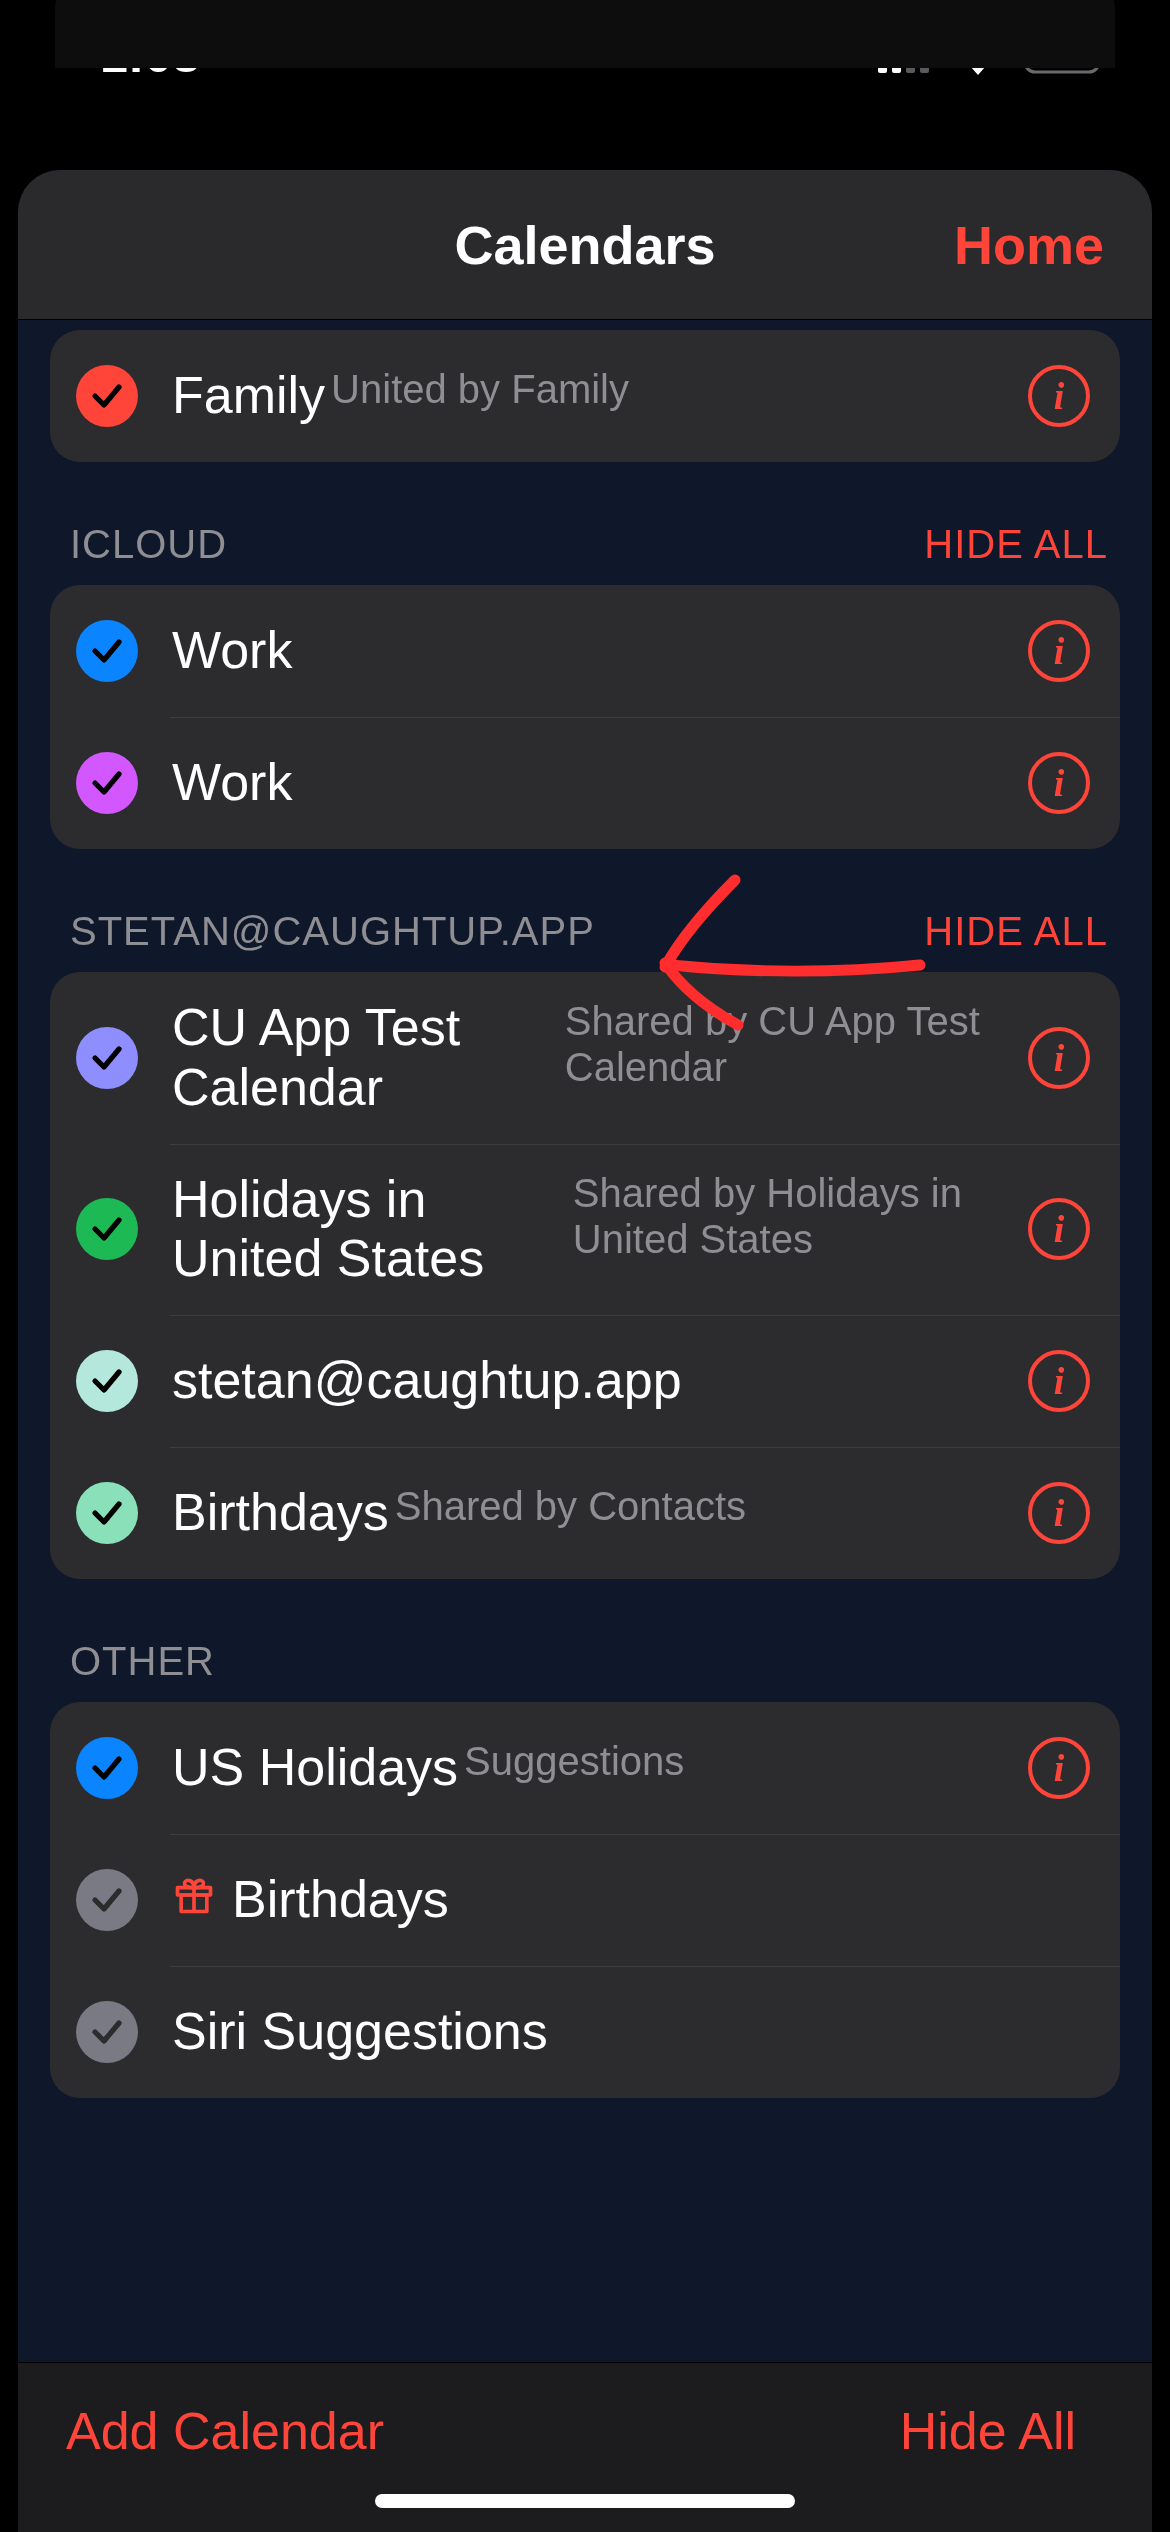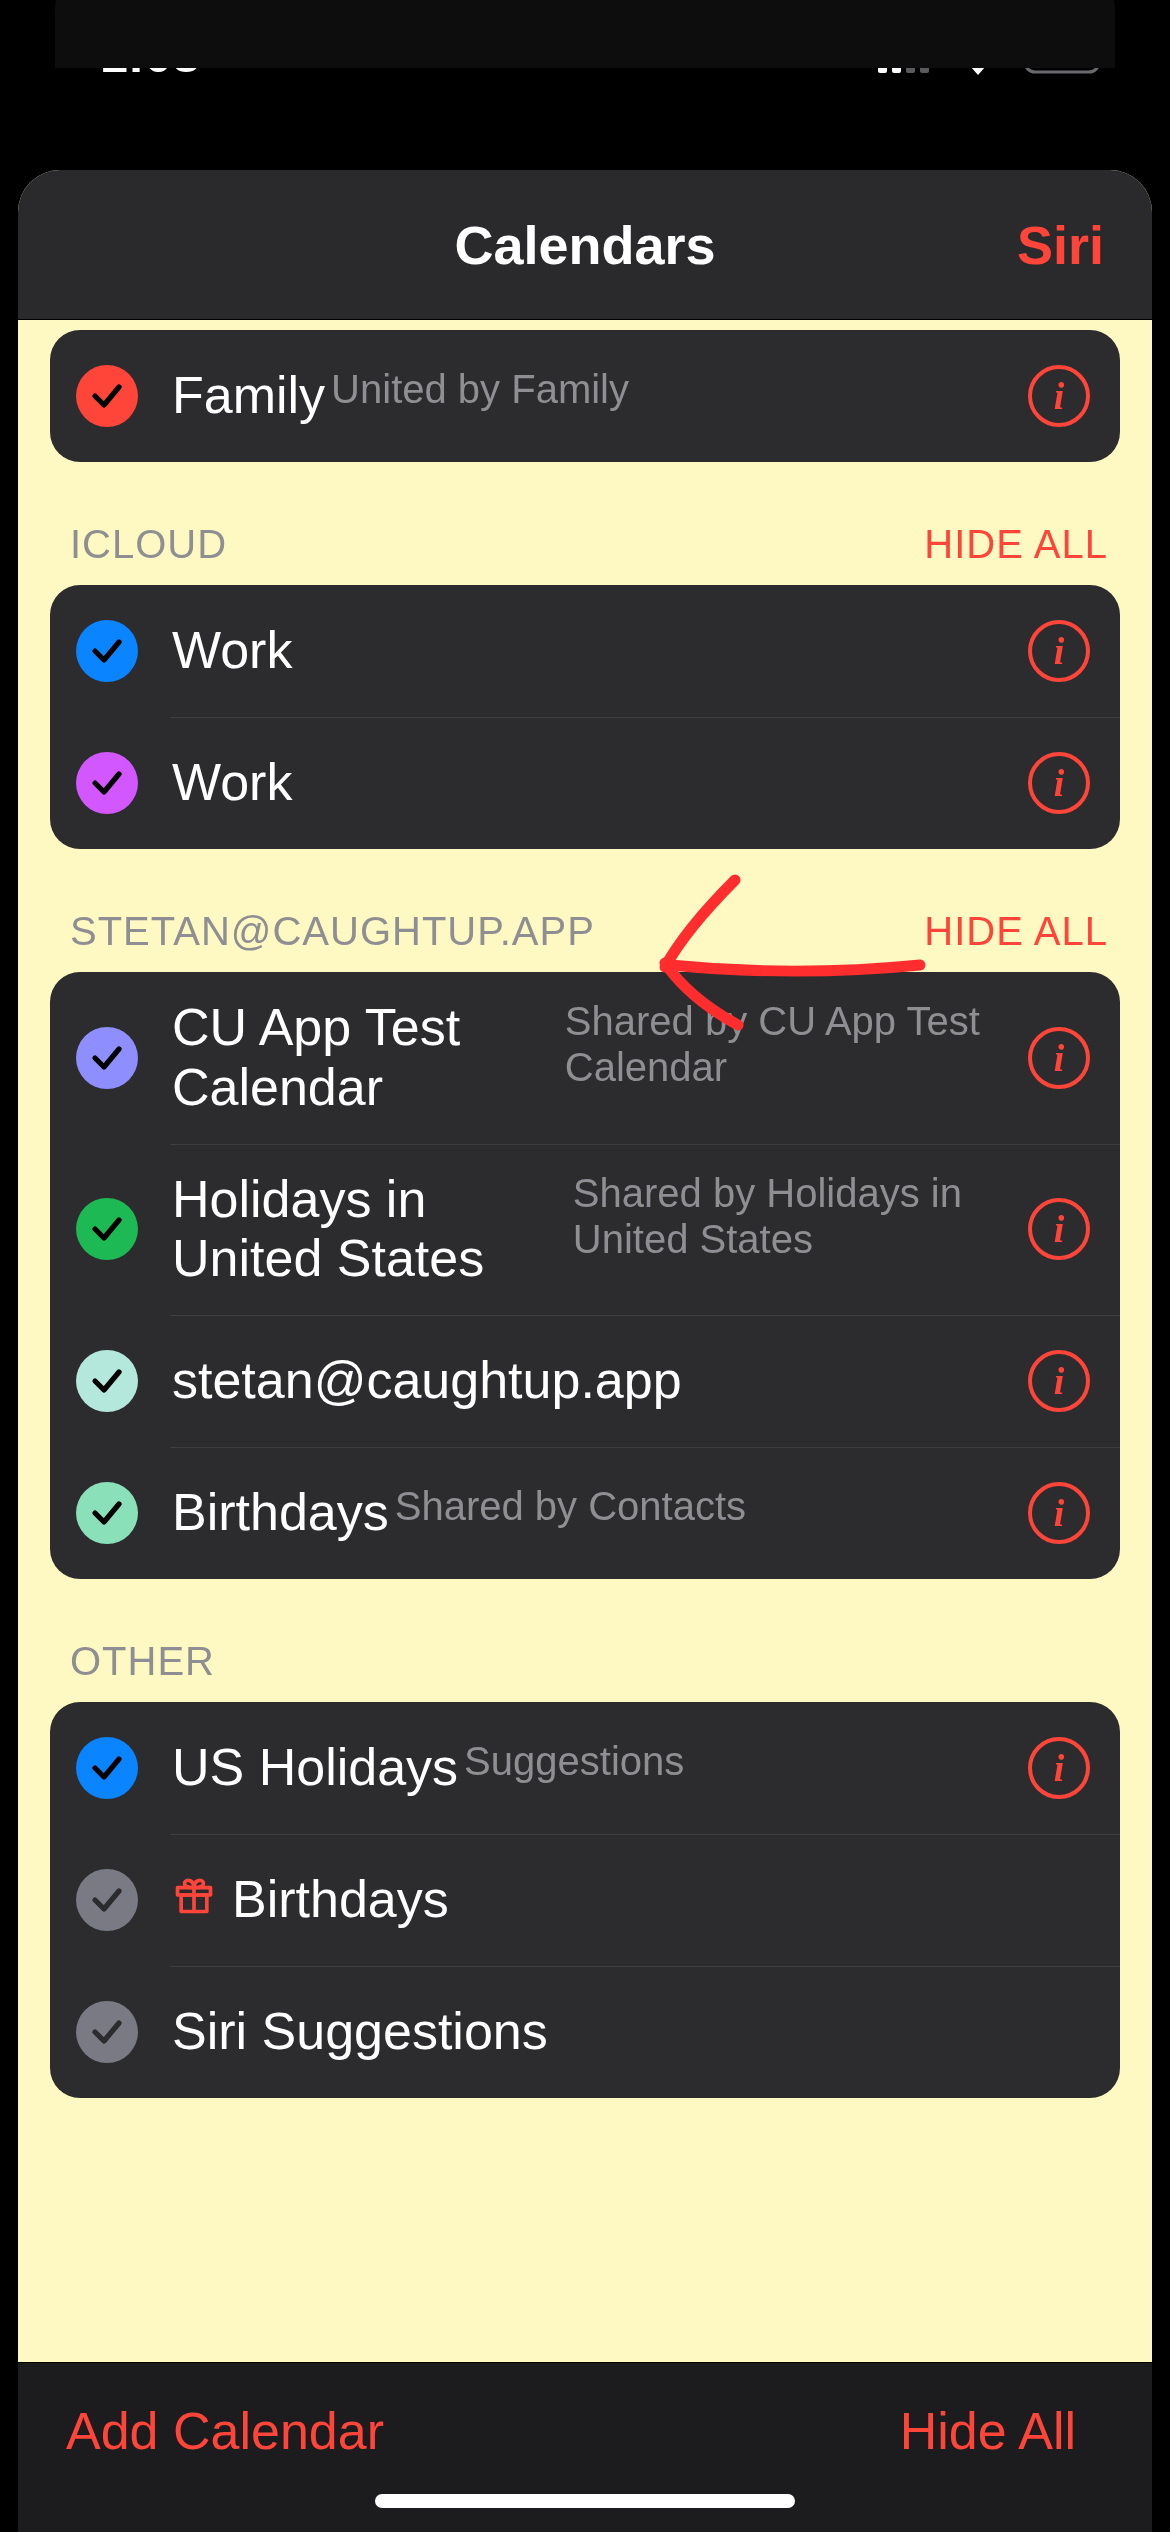--- a/index.html
+++ b/index.html
@@ -27,21 +27,21 @@
   .status-right { display: flex; align-items: center; gap: 18px; }
   .status-right svg { display: block; }
 
   
   .sheet {
     position: absolute;
     top: 170px;
     left: 18px;
     right: 18px;
     bottom: 0;
-    background: #fef9c3;
+    background: #0f172a;
     border-radius: 42px 42px 0 0;
     overflow: hidden;
   }
   .sheet-bg-layer {
     position: absolute;
     top: -32px;
     left: 55px;
     right: 55px;
     height: 100px;
     background: #0d0d0e;
@@ -213,21 +213,21 @@
     </svg>
   </div>
 </div>
 
 <div class="sheet-bg-layer"></div>
 
 <div class="sheet">
 
   <div class="sheet-header">
     <div class="sheet-title">Calendars</div>
-    <button class="done-btn">Siri</button>
+    <button class="done-btn">Home</button>
   </div>
 
   <div class="sheet-body">
 
     <div class="first-group-spacer"></div>
 
     <div class="group-card">
       <div class="row">
         <div class="check" style="background:#ff453a">
           <svg viewBox="0 0 24 24">

